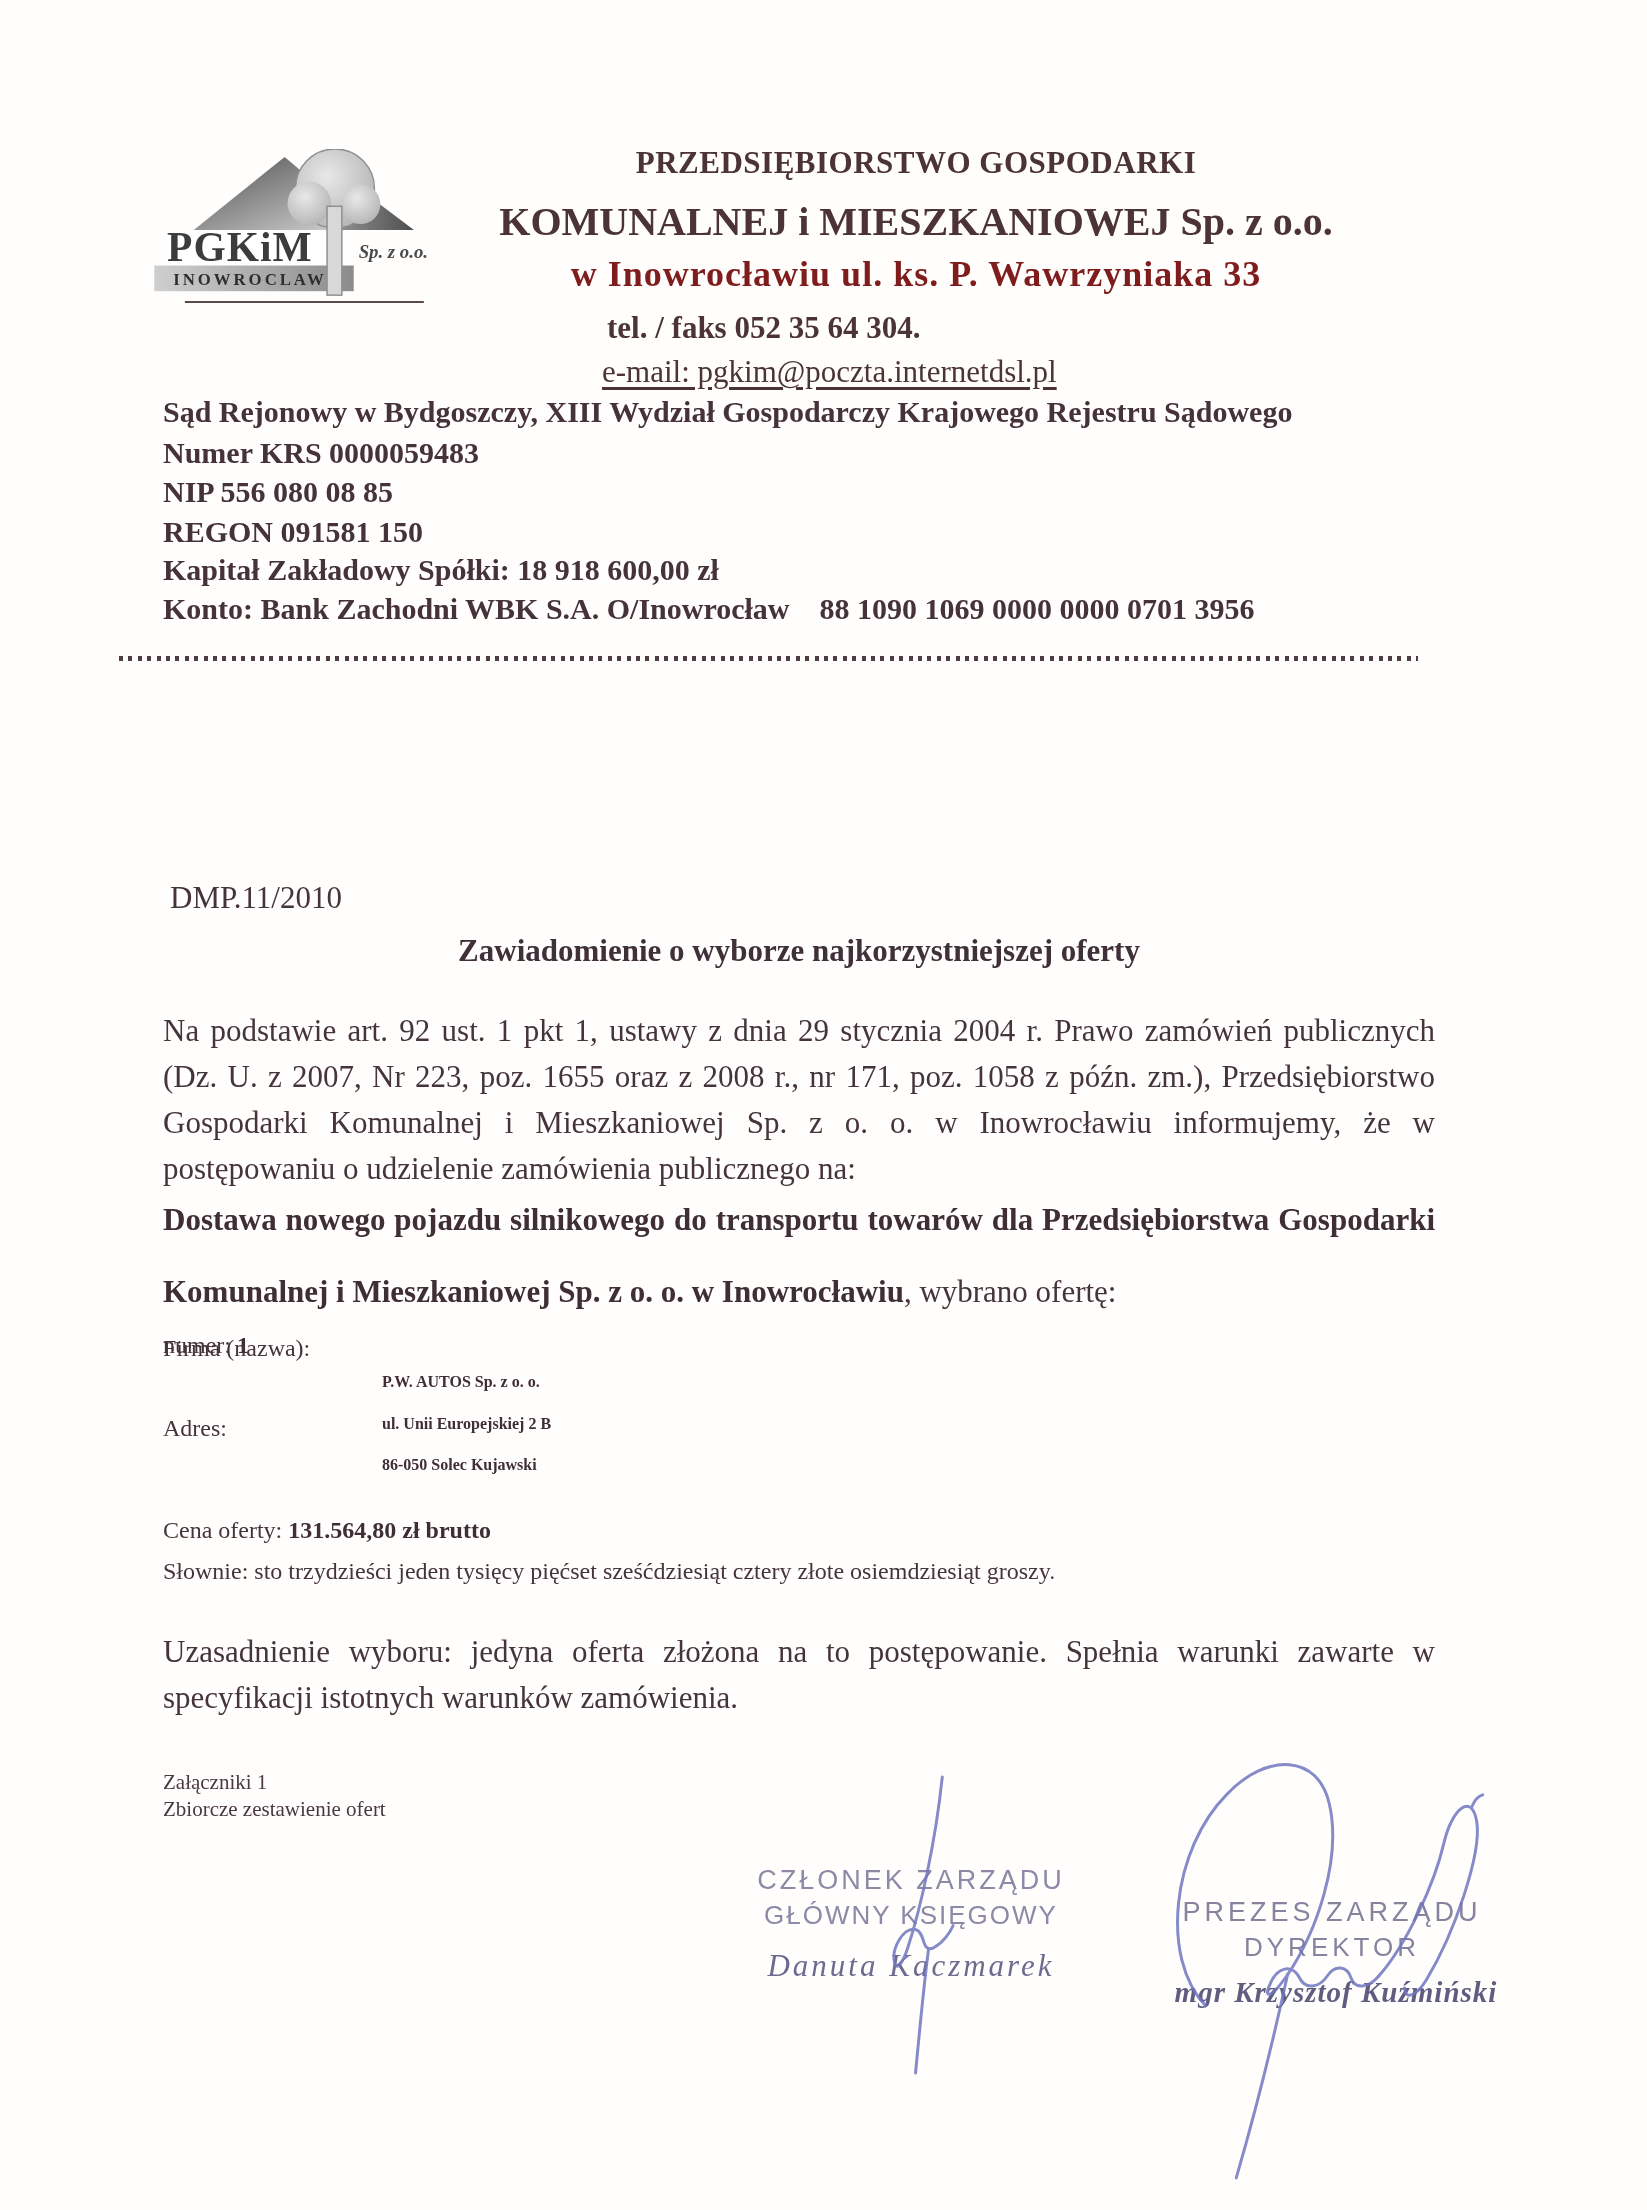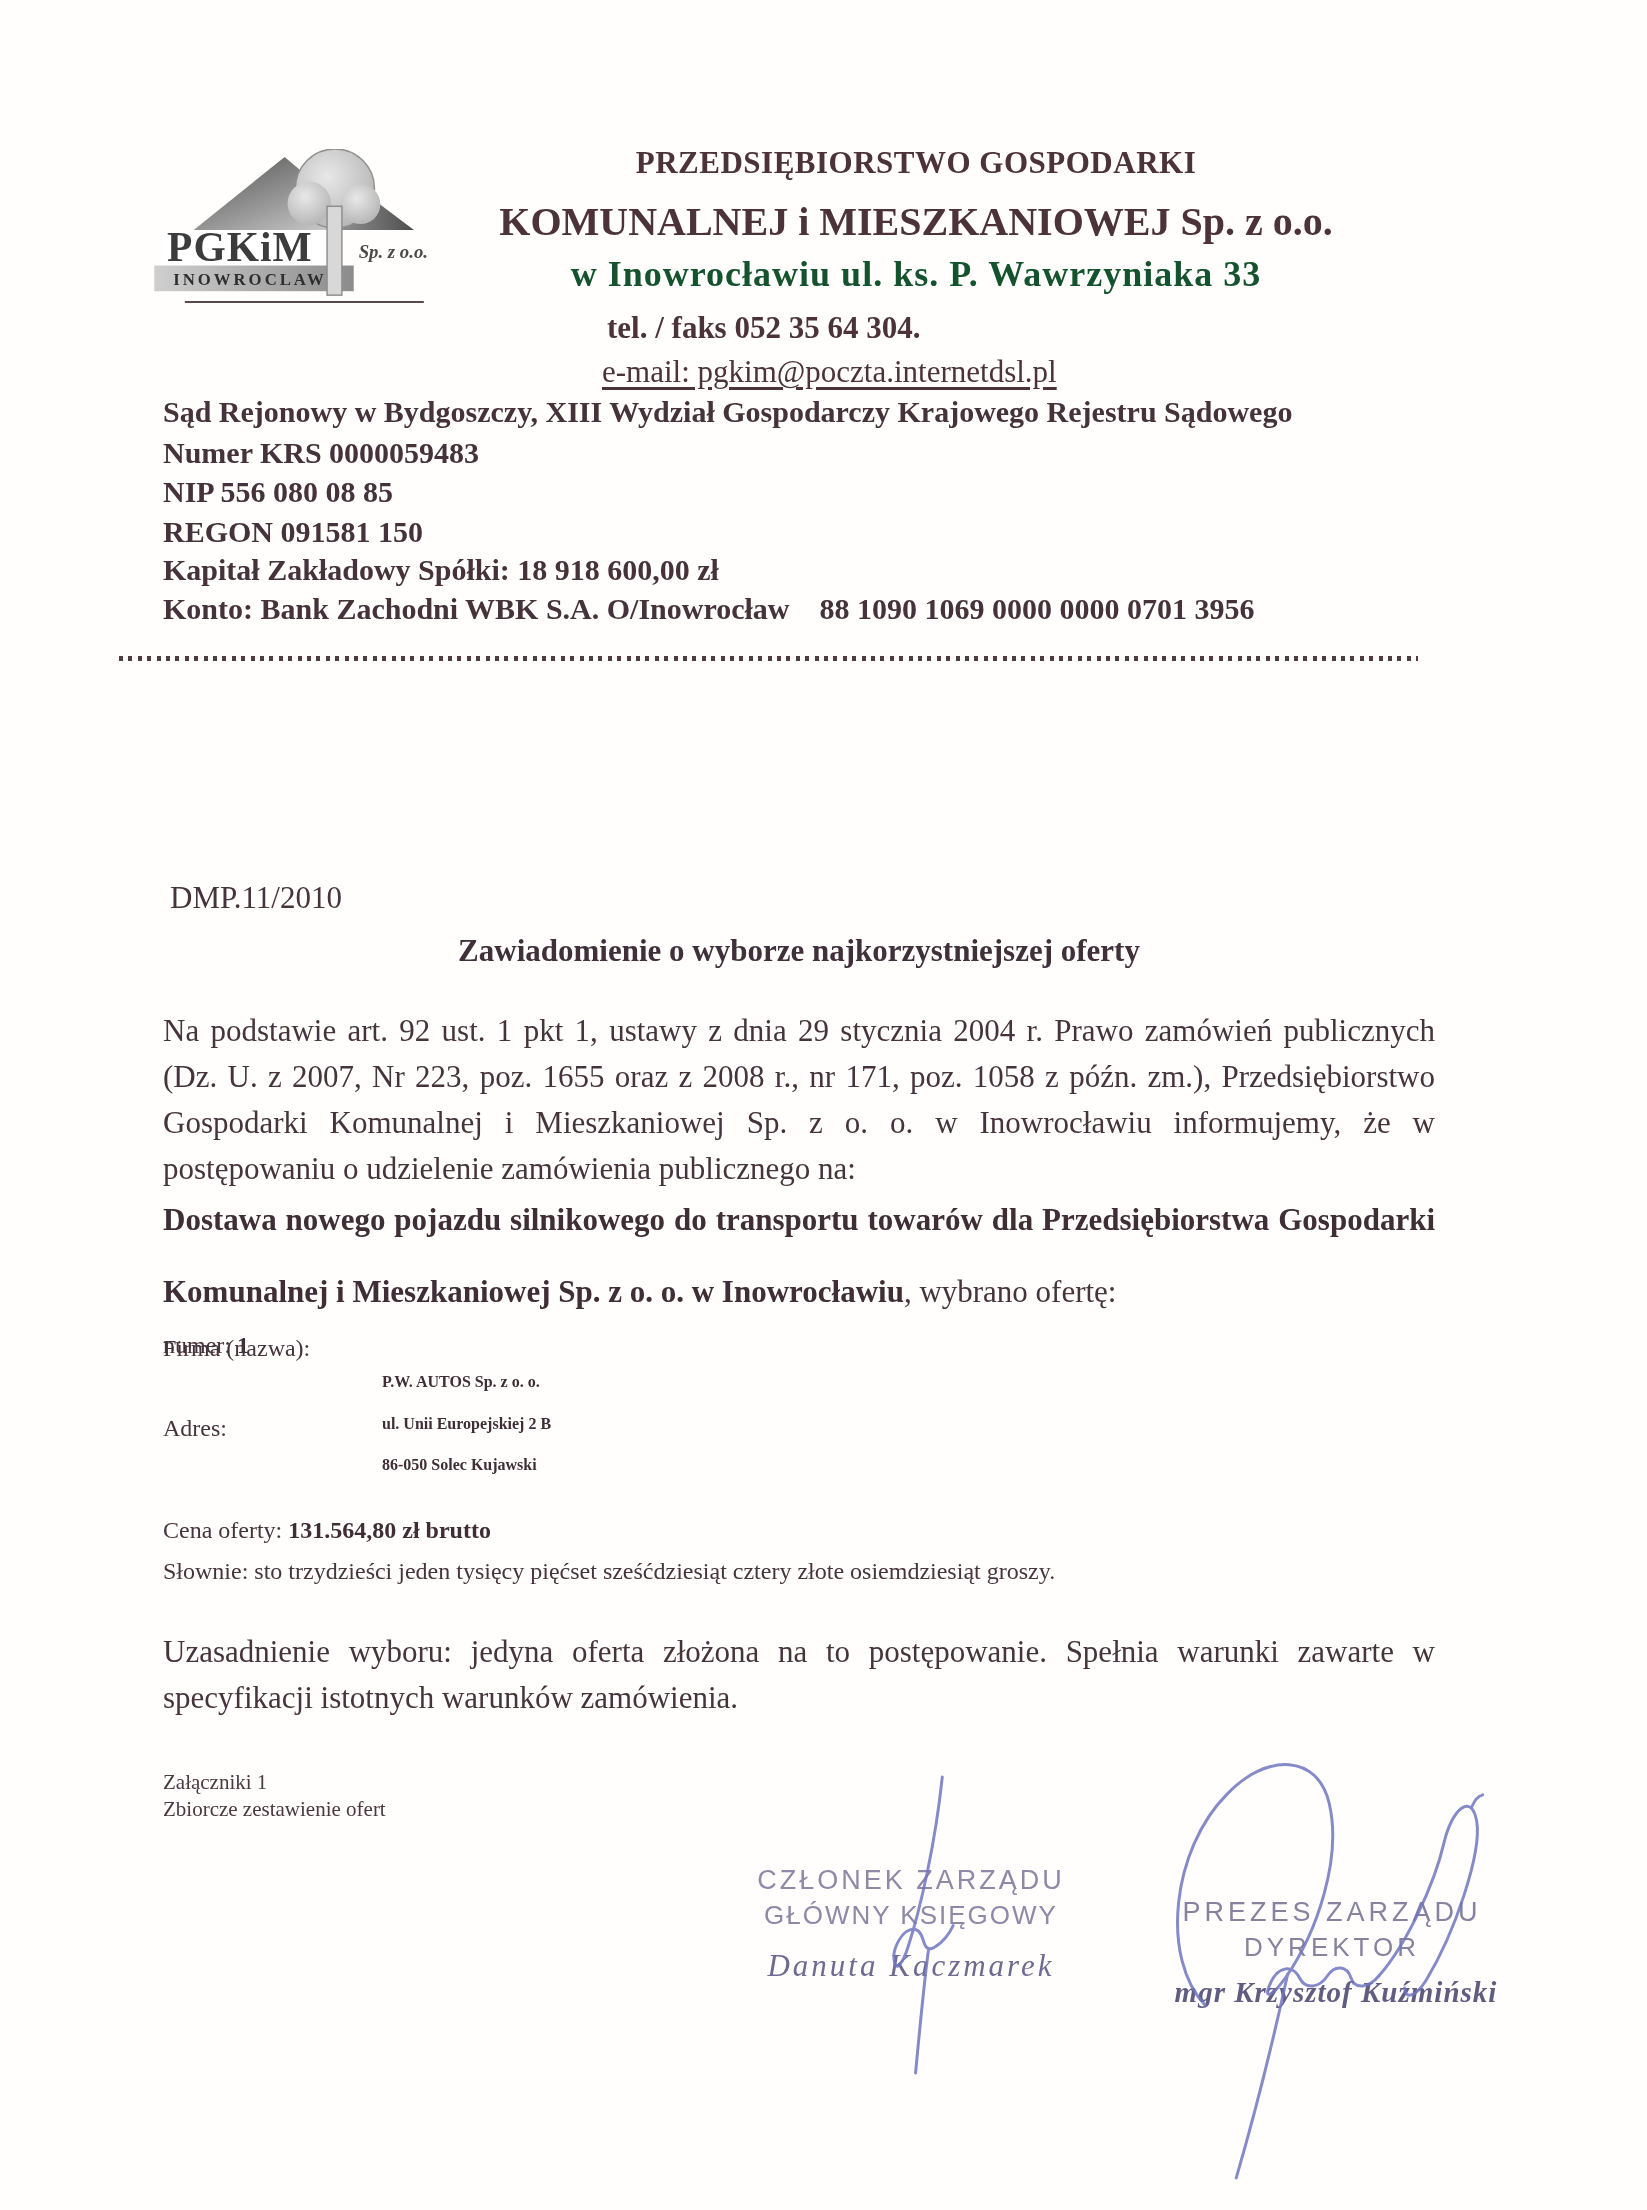--- a/index.html
+++ b/index.html
@@ -6,21 +6,21 @@
   .page{
     position:relative;width:1647px;height:2211px;background:#fffefd;
     font-family:"Liberation Serif", serif;color:#46333a;overflow:hidden;
   }
   .abs{position:absolute;}
 
   
   .hdr-line{position:absolute;left:416px;width:1000px;text-align:center;font-weight:bold;color:#4a３}
   .hdr1{top:145px;font-size:31px;font-weight:bold;color:#4b3339;letter-spacing:0.5px;}
   .hdr2{top:198px;font-size:40px;font-weight:bold;color:#4b3339;}
-  .hdr3{top:253px;font-size:36px;font-weight:bold;color:#14532d;letter-spacing:1px;}
+  .hdr3{top:253px;font-size:36px;font-weight:bold;color:#7f1d1d;letter-spacing:1px;}
   .hdr-tel{position:absolute;left:607px;top:310px;font-size:31px;font-weight:bold;color:#4b3339;}
   .hdr-mail{position:absolute;left:602px;top:354px;font-size:31px;color:#4b3339;text-decoration:underline;text-underline-offset:5px;text-align:center;}
 
   .info-line{position:absolute;left:163px;font-size:30px;font-weight:bold;color:#45323a;white-space:nowrap;}
   .acct-num{margin-left:30px;}
 
   .dotline{position:absolute;left:119px;top:656px;width:1299px;height:5px;
     background:repeating-linear-gradient(to right,#4e3c42 0 4px,transparent 4px 9.4px);}
 
   .dateline{position:absolute;left:792px;top:685px;width:626px;text-align:right;font-size:31px;color:#46343c;}

